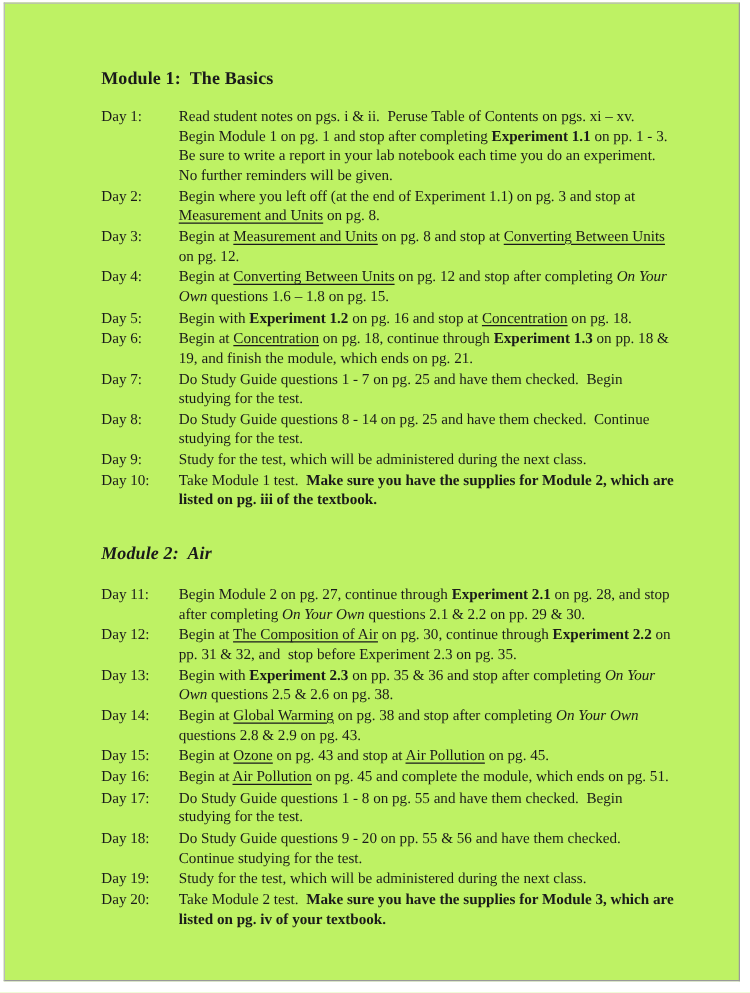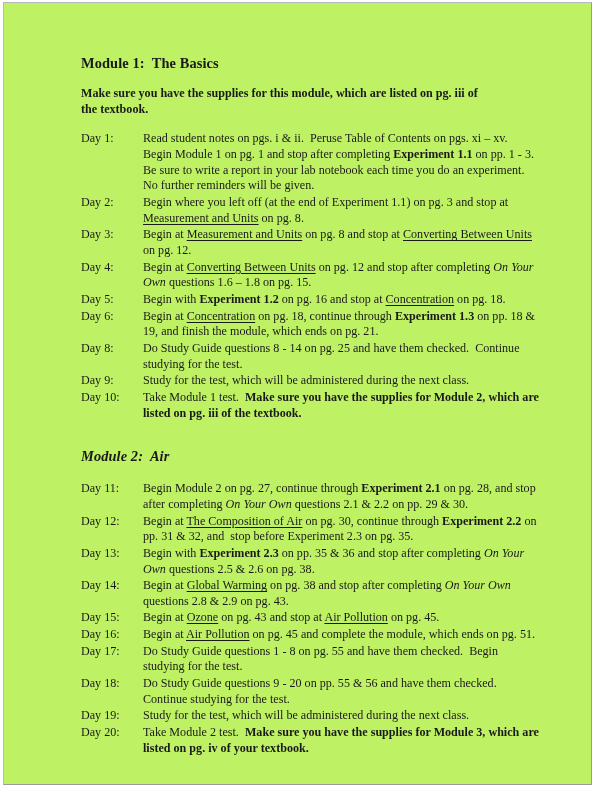--- a/index.html
+++ b/index.html
@@ -89,21 +89,20 @@
   .spaced { white-space: pre-wrap; }
 </style>
 </head>
 <body>
 
 <div id="page">
   <div id="sheet">
 
     <div class="module-heading">Module 1:  The Basics</div>
 
-    <div class="supplies-note">Make sure you have the supplies for this module, which are listed on pg. iii of the textbook.</div>
 
     <table class="day-list">
       <tbody>
           <tr>
             <td class="day-cell"><span class="day-label-underline">Day 1</span><span>:</span></td>
             <td class="desc-cell spaced"><span>Read student notes on pgs. i &amp; ii.  Peruse Table of Contents on pgs. xi – xv.  Begin Module 1 on pg. 1 and stop after completing </span><span class="b">Experiment 1.1</span><span> on pp. 1 - 3.  Be sure to write a report in your lab notebook each time you do an experiment.  No further reminders will be given.</span></td>
           </tr>
           <tr>
             <td class="day-cell"><span class="day-label-underline">Day 2</span><span>:</span></td>
             <td class="desc-cell spaced"><span>Begin where you left off (at the end of Experiment 1.1) on pg. 3 and stop at </span><span class="u">Measurement and Units</span><span> on pg. 8.</span></td>
@@ -116,20 +115,24 @@
             <td class="day-cell"><span class="day-label-underline">Day 4</span><span>:</span></td>
             <td class="desc-cell spaced"><span>Begin at </span><span class="u">Converting Between Units</span><span> on pg. 12 and stop after completing </span><span class="i">On Your Own</span><span> questions 1.6 – 1.8 on pg. 15.</span></td>
           </tr>
           <tr>
             <td class="day-cell"><span class="day-label-underline">Day 5</span><span>:</span></td>
             <td class="desc-cell spaced"><span>Begin with </span><span class="b">Experiment 1.2</span><span> on pg. 16 and stop at </span><span class="u">Concentration</span><span> on pg. 18.</span></td>
           </tr>
           <tr>
             <td class="day-cell"><span class="day-label-underline">Day 6</span><span>:</span></td>
             <td class="desc-cell spaced"><span>Begin at </span><span class="u">Concentration</span><span> on pg. 18, continue through </span><span class="b">Experiment 1.3</span><span> on pp. 18 &amp; 19, and finish the module, which ends on pg. 21.</span></td>
+          </tr>
+          <tr>
+            <td class="day-cell"><span class="day-label-underline">Day 7</span><span>:</span></td>
+            <td class="desc-cell spaced"><span>Do Study Guide questions 1 - 7 on pg. 25 and have them checked.  Begin studying for the test.</span></td>
           </tr>
           <tr>
             <td class="day-cell"><span class="day-label-underline">Day 8</span><span>:</span></td>
             <td class="desc-cell spaced"><span>Do Study Guide questions 8 - 14 on pg. 25 and have them checked.  Continue studying for the test.</span></td>
           </tr>
           <tr>
             <td class="day-cell"><span class="day-label-underline">Day 9</span><span>:</span></td>
             <td class="desc-cell spaced"><span>Study for the test, which will be administered during the next class.</span></td>
           </tr>
           <tr>

